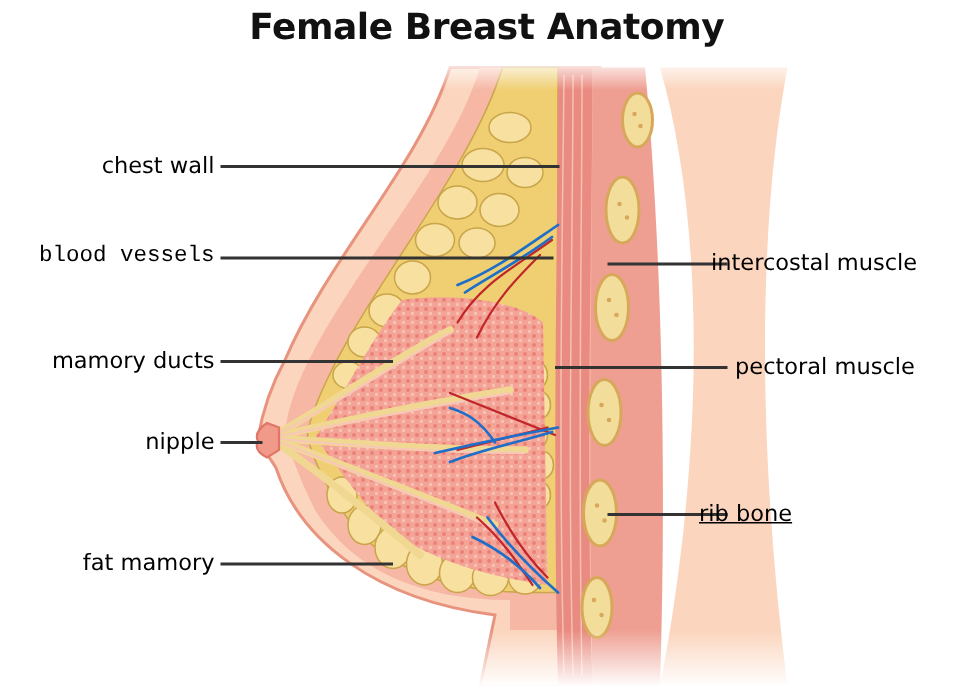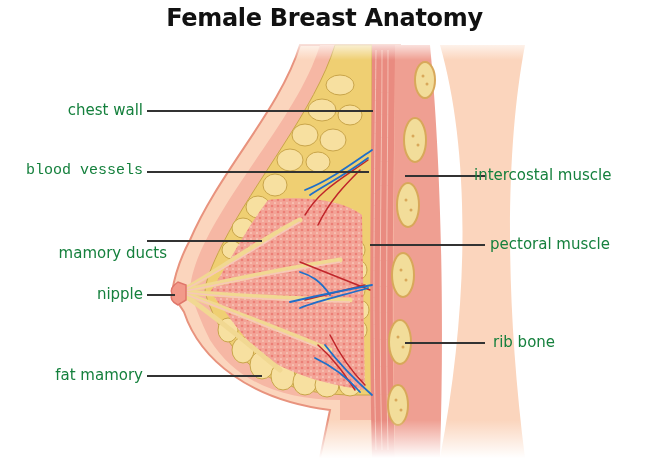--- a/index.html
+++ b/index.html
@@ -4,21 +4,21 @@
   <style>
     html, body { margin: 0; padding: 0; background: #ffffff; }
     body { width: 649px; height: 458px; overflow: hidden; position: relative; font-family: "Liberation Sans", "DejaVu Sans", sans-serif; }
     .title {
       position: absolute; left: 0; top: 4px; width: 649px; text-align: center;
       font-family: "DejaVu Sans", "Liberation Sans", sans-serif;
       font-weight: bold; font-size: 24px; color: #111111; letter-spacing: -0.3px;
     }
     svg.art { position: absolute; left: 0; top: 0; }
     .label {
-      position: absolute; font-size: 15px; color: #15803d; white-space: nowrap;
+      position: absolute; font-size: 15px; color: #000000; white-space: nowrap;
       font-family: "DejaVu Sans", "Liberation Sans", sans-serif; line-height: 18px;
     }
     .label.left { text-align: right; }
     .leader { position: absolute; height: 1.5px; background: #333333; }
   </style>
 </head>
 <body>
 
 <svg class="art" width="649" height="458" viewBox="0 0 649 458" xmlns="http://www.w3.org/2000/svg">
   <defs>
@@ -146,29 +146,29 @@
 </svg>
 
 <div class="title">Female Breast Anatomy</div>
 
 <div class="label left" style="right:506px; top:101px;">chest wall</div>
 <div class="leader" style="left:147px; top:110px; width:226px;"></div>
 
 <div class="label left" style="right:506px; top:162px;font-family:Liberation Mono, monospace;">blood vessels</div>
 <div class="leader" style="left:147px; top:171px; width:222px;"></div>
 
-<div class="label left" style="right:482px; top:231px;margin-top:13px;">mamory ducts</div>
+<div class="label left" style="right:506px; top:231px;">mamory ducts</div>
 <div class="leader" style="left:147px; top:240px; width:115px;"></div>
 
 <div class="label left" style="right:506px; top:285px;margin-left:31px;">nipple</div>
 <div class="leader" style="left:147px; top:294px; width:28px;"></div>
 
 <div class="label left" style="right:506px; top:366px;">fat mamory</div>
 <div class="leader" style="left:147px; top:375px; width:115px;"></div>
 
 <div class="leader" style="left:405px; top:175px; width:80px;"></div>
 <div class="label" style="left:474px; top:166px;">intercostal muscle</div>
 
 <div class="leader" style="left:370px; top:244px; width:115px;"></div>
 <div class="label" style="left:490px; top:235px;text-align:right;">pectoral muscle</div>
 
 <div class="leader" style="left:405px; top:342px; width:80px;"></div>
-<div class="label" style="left:493px; top:333px;">rib bone</div>
+<div class="label" style="left:466px; top:333px;text-decoration:underline;">rib bone</div>
 
 </body></html>

